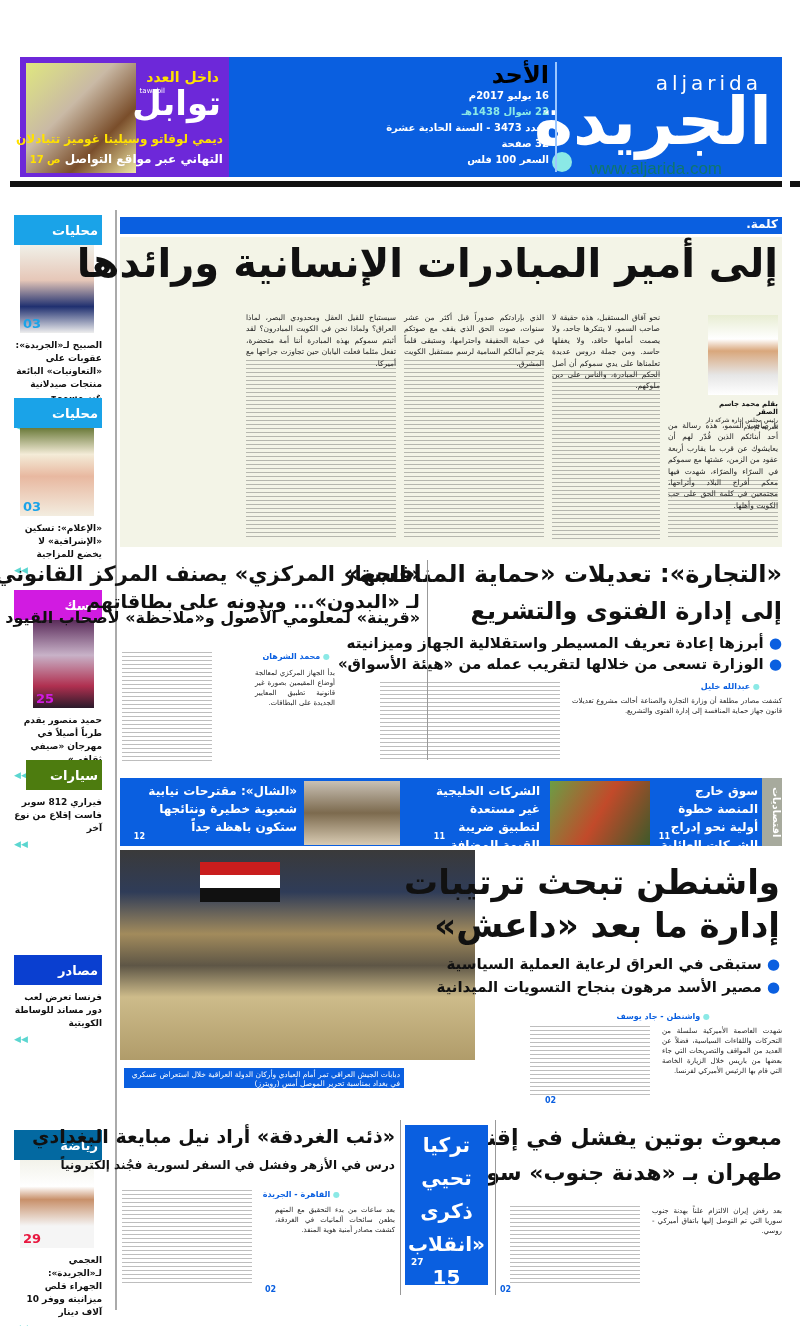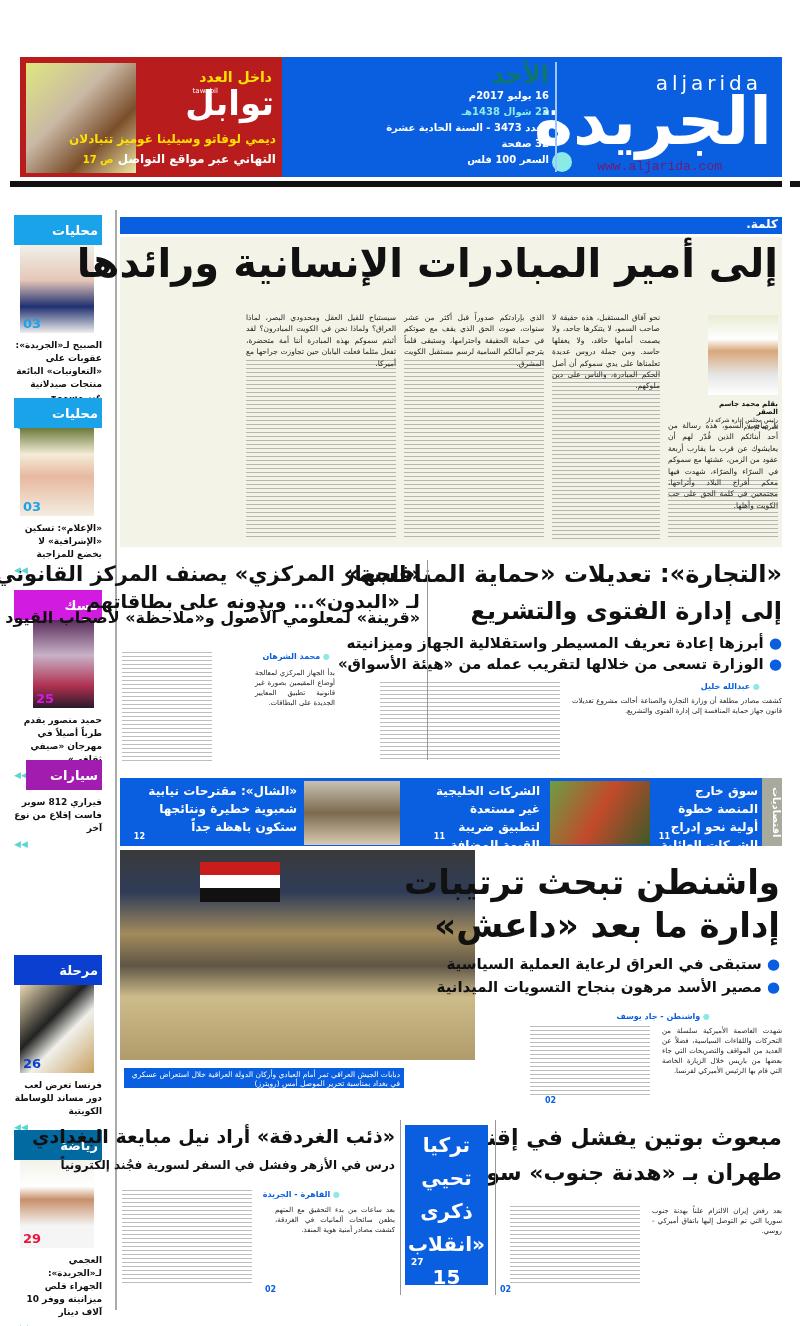--- a/index.html
+++ b/index.html
@@ -3,27 +3,27 @@
 <meta charset="utf-8">
 <style>
 *{box-sizing:border-box;margin:0;padding:0}
 body{width:800px;height:1326px;background:#fff;font-family:"DejaVu Sans",sans-serif;direction:rtl;position:relative;overflow:hidden;color:#111}
 .abs{position:absolute}
 
 #mast{left:20px;top:57px;width:762px;height:120px;background:#0a5fe0}
 #logo{right:18px;top:57px;width:238px;height:120px;color:#fff}
 #logo .latin{position:absolute;right:20px;top:14px;font-size:20px;letter-spacing:4px;direction:ltr;font-family:"DejaVu Sans",sans-serif}
 #logo .ar{position:absolute;right:10px;top:20px;font-size:66px;font-weight:bold;line-height:90px}
-#logo .url{position:absolute;right:60px;top:102px;font-size:13px;direction:ltr;font-family:Liberation Mono, monospace;color:#701a75}
+#logo .url{position:absolute;right:60px;top:102px;font-size:17px;direction:ltr;font-family:Liberation Sans, sans-serif;color:#0f766e}
 #logo .dot{position:absolute;left:8px;top:95px;width:20px;height:20px;border-radius:50%;background:#8be9e6}
 #dateblk{right:243px;top:62px;width:180px;height:110px;color:#fff;font-size:10px;font-weight:bold;border-right:2px solid #9cc7ff;padding-right:6px}
-#dateblk .day{font-size:24px;color:#0f766e;line-height:26px}
+#dateblk .day{font-size:24px;color:#000000;line-height:26px}
 #dateblk .hij{color:#8be9e6}
 #dateblk div{line-height:16px}
-#promo{left:20px;top:57px;width:262px;height:120px;background:#b91c1c}
+#promo{left:20px;top:57px;width:209px;height:120px;background:#6d28d9}
 #promo .photo{position:absolute;left:6px;top:6px;width:110px;height:110px;background:linear-gradient(135deg,#dfe77f,#c9b9a5 40%,#7a4e2b 70%,#efe8a5)}
 #promo .inside{position:absolute;right:10px;top:12px;color:#ffe100;font-size:14px;font-weight:bold}
 #promo .brand{position:absolute;right:8px;top:26px;color:#fff;font-size:34px;font-weight:bold}
 #promo .sub{position:absolute;right:64px;top:30px;color:#fff;font-size:7px}
 #promo .h1{position:absolute;right:6px;top:75px;color:#ffe100;font-size:12px;font-weight:bold;white-space:nowrap}
 #promo .h2{position:absolute;right:6px;top:95px;color:#fff;font-size:12px;font-weight:bold;white-space:nowrap}
 #promo .pg{color:#ffe100;font-size:10px}
 #rule{left:10px;top:181px;width:772px;height:6px;background:#111}
 #rule2{left:790px;top:181px;width:10px;height:6px;background:#111}
 
@@ -111,29 +111,26 @@
     </div>
     <div class="rail" style="top: 590px;">
       <div class="tag" style="background: rgb(209, 27, 225);">مسك وعنبر</div>
       <div class="img" style="background: linear-gradient(rgb(90, 43, 90), rgb(200, 178, 200) 40%, rgb(176, 48, 80) 75%, rgb(42, 26, 42)); margin-left: 19px;">
         <span class="num" style="color: rgb(209, 27, 225);">25</span>
       </div>
       <div class="cap">حميد منصور يقدم طرباً أصيلاً في مهرجان «صيفي ثقافي»</div>
       <div class="more">◀◀</div>
     </div>
     <div class="rail" style="top: 760px;">
-      <div class="tag" style="background: #a21caf; margin-left: 12px;">سيارات</div>
+      <div class="tag" style="background: #4d7c0f; margin-left: 12px;">سيارات</div>
       <div class="cap">فيراري 812 سوبر فاست إقلاع من نوع آخر</div>
       <div class="more">◀◀</div>
     </div>
     <div class="rail" style="top: 955px;">
-      <div class="tag" style="background: rgb(10, 63, 208);">مرحلة</div>
-      <div class="img" style="background: linear-gradient(135deg, rgb(232, 216, 176), rgb(34, 34, 34) 40%, rgb(240, 240, 234) 60%, rgb(200, 160, 96));">
-        <span class="num" style="color: rgb(10, 63, 208);">26</span>
-      </div>
+      <div class="tag" style="background: rgb(10, 63, 208);">مصادر</div>
       <div class="cap">فرنسا تعرض لعب دور مساند للوساطة الكويتية</div>
       <div class="more">◀◀</div>
     </div>
     <div class="rail" style="top: 1130px;">
       <div class="tag" style="background: #0369a1;">رياضة</div>
       <div class="img" style="background: linear-gradient(rgb(242, 242, 234), rgb(255, 255, 255) 30%, rgb(200, 144, 106) 45%, rgb(245, 245, 245) 75%);">
         <span class="num" style="color: rgb(232, 23, 63);">29</span>
       </div>
       <div class="cap">العجمي لـ«الجريدة»: الجهراء قلص ميزانيته ووفر 10 آلاف دينار</div>
       <div class="more">◀◀</div>

